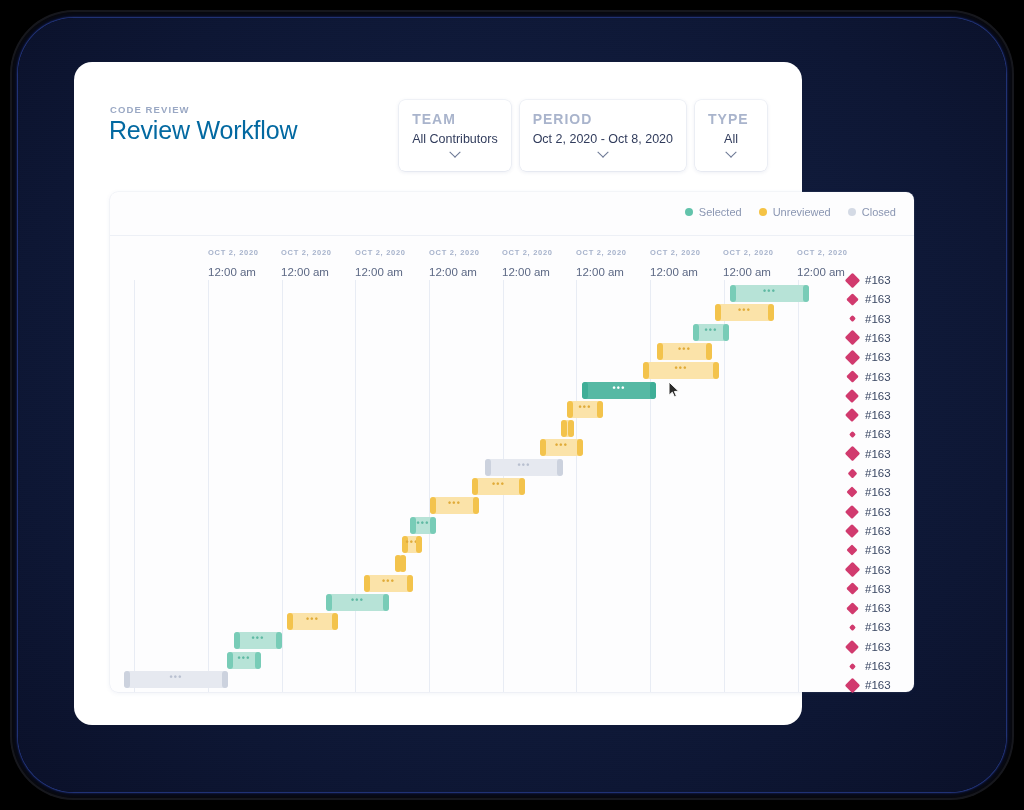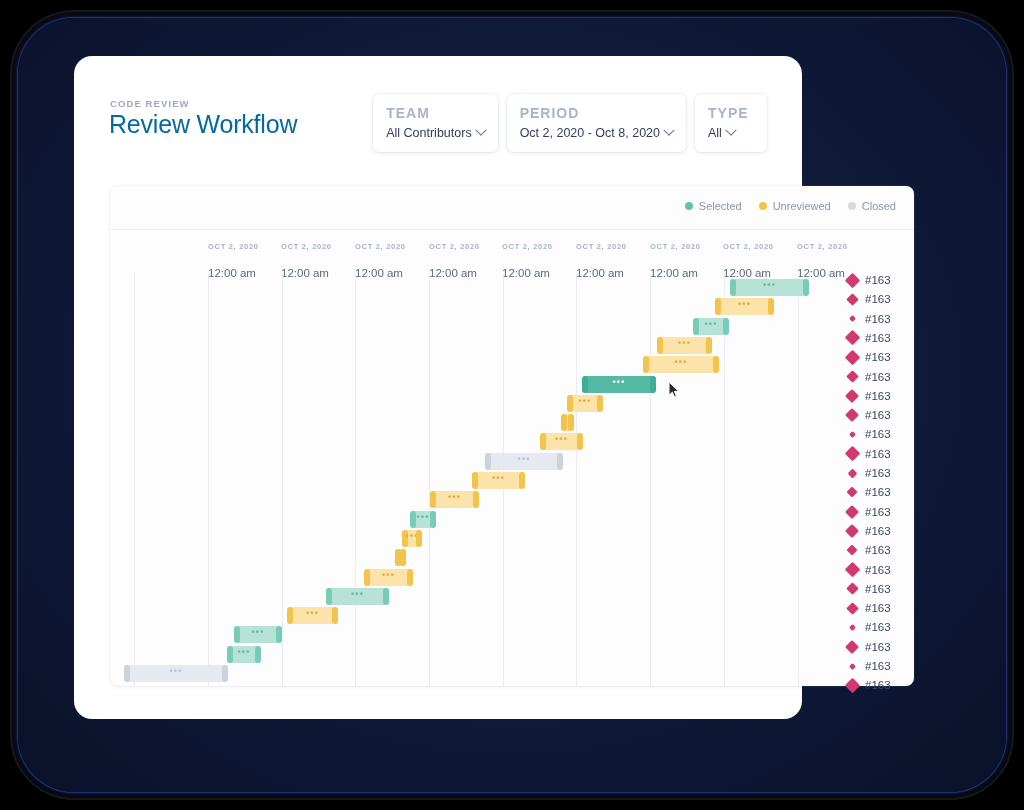--- a/index.html
+++ b/index.html
@@ -47,21 +47,21 @@
     pointer-events: none;
     box-shadow:
       inset 0 0 0 2px rgba(140,150,180,.10),
       inset 0 0 6px 3px rgba(200,205,225,.07);
   }
 
   
   #app-card {
     position: absolute;
     left: 74px;
-    top: 56px;
+    top: 62px;
     width: 728px;
     height: 663px;
     background: #ffffff;
     border-radius: 18px;
   }
 
   
   #page-header {
     position: absolute;
     left: 0; top: 0;
@@ -112,20 +112,21 @@
     margin-bottom: 5px;
     white-space: nowrap;
   }
   .filter-value {
     font-size: 12.5px;
     color: #313c5c;
     white-space: nowrap;
     display: flex;
     align-items: center;
     gap: 5px;
+    flex-direction: column;
   }
   .chev {
     display: inline-block;
     width: 7px; height: 7px;
     border-right: 1.4px solid #6b7794;
     border-bottom: 1.4px solid #6b7794;
     transform: rotate(45deg) translate(-2px,-2px);
   }
 
   
@@ -189,21 +190,21 @@
   }
   .axis-date {
     font-size: 7.5px;
     font-weight: bold;
     letter-spacing: .7px;
     color: #a6b2cb;
     text-transform: uppercase;
     white-space: nowrap;
   }
   .axis-time {
-    margin-top: 16px;
+    margin-top: 9px;
     font-size: 11.5px;
     color: #5c6884;
     white-space: nowrap;
   }
 
   
   #plot {
     position: absolute;
     left: 0;
     top: 88px;

